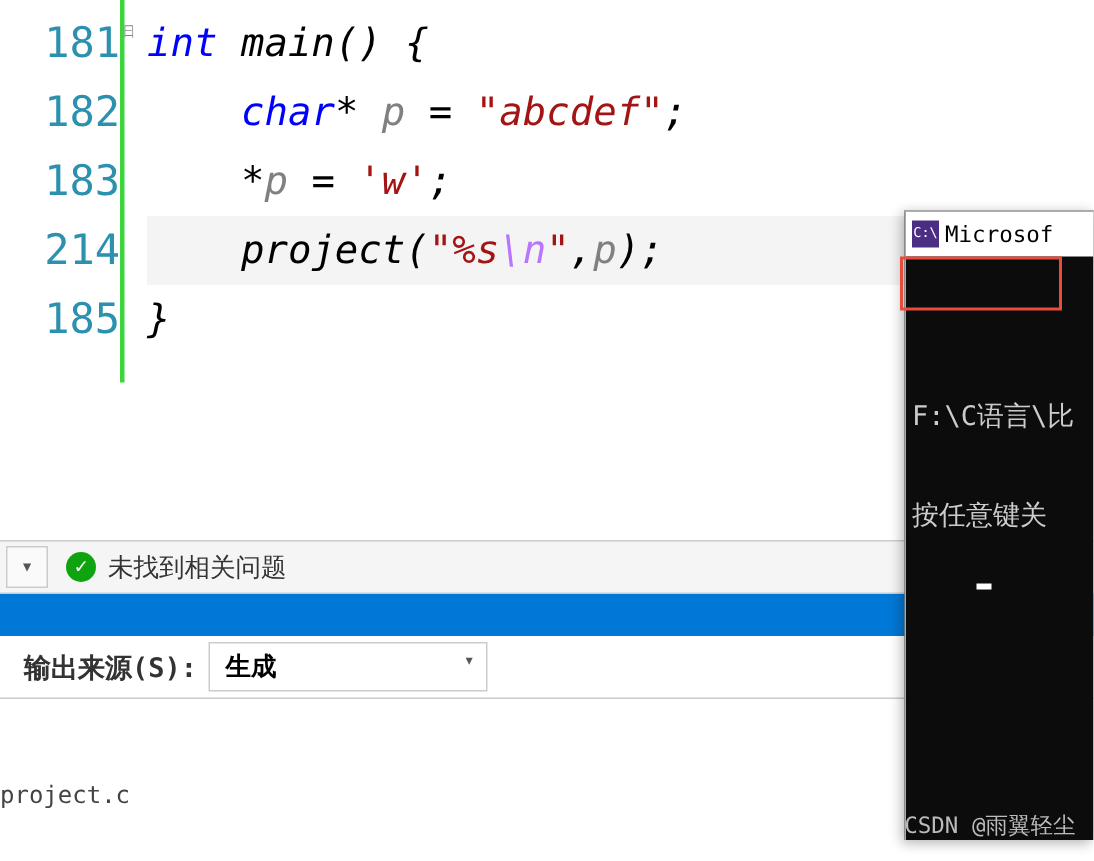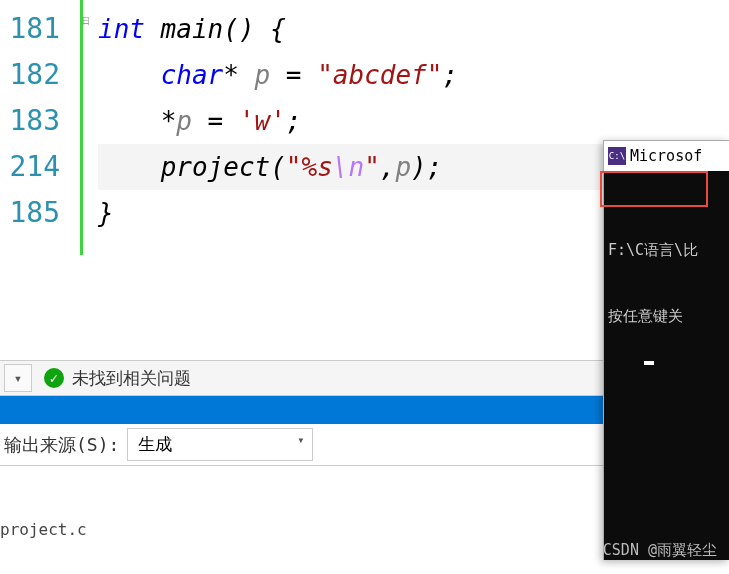--- a/index.html
+++ b/index.html
@@ -13,21 +13,21 @@
     }
     .editor-area {
       display: flex;
       height: 255px;
       background: #fff;
     }
     .gutter {
       width: 80px;
       background: #fff;
       text-align: right;
-      padding-right: 20px;
+      padding-right: 0;
       font-size: 28px;
       color: #2b91af;
       line-height: 46px;
       padding-top: 6px;
     }
     .gutter-line { height: 46px; }
     .fold-bar {
       width: 18px;
       border-left: 3px solid #3dd43d;
       position: relative;
@@ -95,23 +95,24 @@
     .blue-bar {
       height: 28px;
       background: #0078d7;
     }
     
     .output-row {
       display: flex;
       align-items: center;
       height: 42px;
       border-bottom: 1px solid #ccc;
-      padding: 0 4px;
+      padding: 0 16px;
       font-size: 18px;
       gap: 8px;
+      font-weight: bold;
     }
     .output-label { color: #333; }
     .output-select {
       border: 1px solid #ccc;
       background: #fff;
       padding: 4px 140px 4px 10px;
       font-size: 17px;
       position: relative;
       display: inline-flex;
     }
@@ -171,22 +172,22 @@
       top: 30px;
       left: -4px;
       width: 108px;
       height: 36px;
       border: 2px solid #e74c3c;
       background: rgba(0,0,0,0);
       z-index: 2;
     }
     .console-body {
       color: #ccc;
-      font-size: 15px;
-      padding: 24px 4px 4px 4px;
+      font-size: 18px;
+      padding: 52px 4px 4px 4px;
       line-height: 22px;
       white-space: pre;
       overflow: hidden;
     }
     .cursor-blink {
       display: inline-block;
       width: 10px;
       height: 4px;
       background: #fff;
       margin-top: 4px;

